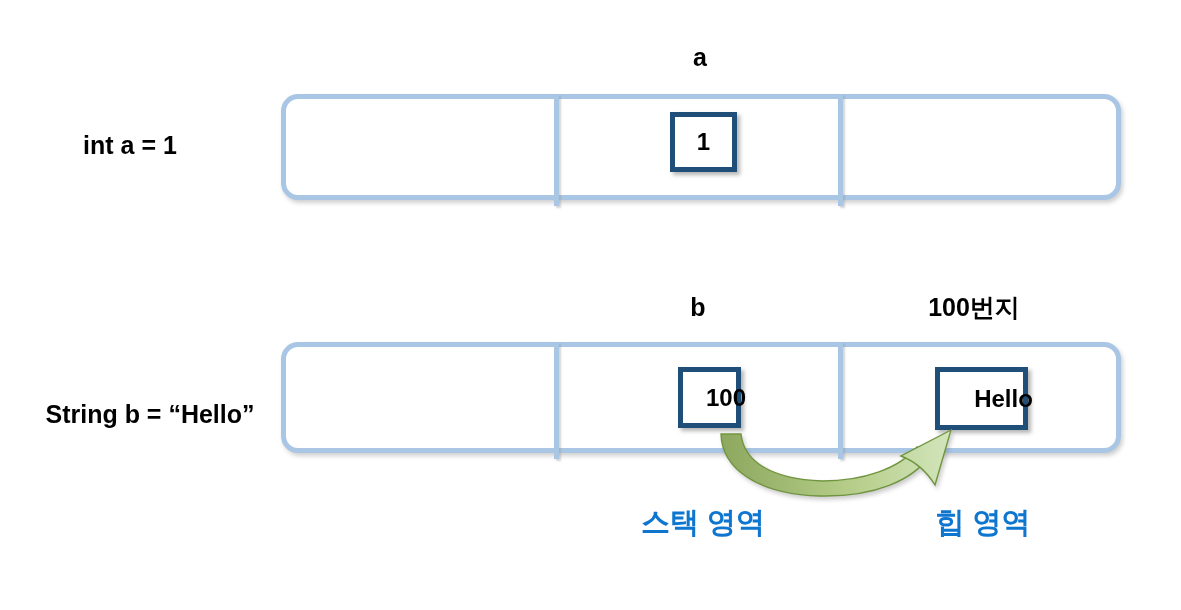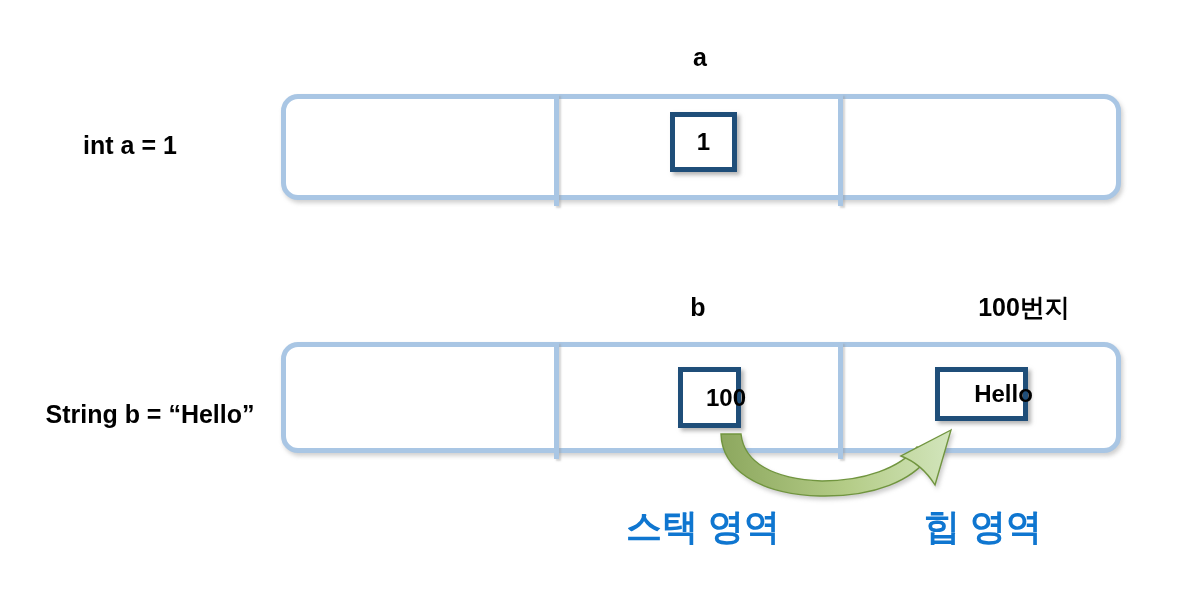--- a/index.html
+++ b/index.html
@@ -24,34 +24,34 @@
   .div-a{left:554px;} .div-b{left:838px;}
   
   .valbox{
     position:absolute;box-sizing:border-box;border:5px solid var(--box_border);
     background:#fff;display:flex;align-items:center;justify-content:center;
     font-weight:bold;font-size:24px;color:var(--text);
     box-shadow:3px 3px 4px rgba(120,120,120,.55);
   }
   .box-1{left:670px;top:112px;width:67px;height:60px;}
   .box-100{left:678px;top:367px;width:63px;height:61px;padding-left:33px;}
-  .box-hello{left:935px;top:367px;width:93px;height:54px;padding-left:44px;}
+  .box-hello{left:935px;top:367px;width:93px;height:63px;padding-left:44px;}
   
   .lbl{
     position:absolute;color:var(--text);font-weight:bold;font-size:25px;
     text-align:center;white-space:nowrap;line-height:1.2;
   }
   .lbl-code1{left:30px;width:200px;top:130px;}
   .lbl-code2{left:30px;width:240px;top:399px;}
   .lbl-a{left:600px;width:200px;top:42px;}
   .lbl-b{left:598px;width:200px;top:292px;}
-  .lbl-addr{left:924px;width:200px;top:292px;}
+  .lbl-addr{left:874px;width:200px;top:292px;}
   .legend{
     position:absolute;top:503px;width:200px;text-align:center;white-space:nowrap;
-    font-weight:bold;font-size:36px;color:var(--label_blue);
+    font-weight:bold;font-size:29px;color:var(--label_blue);
   }
   .legend-stack{left:603px;}
   .legend-heap{left:883px;text-align:center;}
   
   svg.arrow-layer{
     position:absolute;left:0;top:0;width:1181px;height:610px;pointer-events:none;
     filter:drop-shadow(2px 3px 2px rgba(110,110,110,.35));
   }
   .arrow-shape{stroke:var(--arrow_outline);stroke-width:1.4;fill:url(#arrowGrad);}
   .gstop1{stop-color:var(--arrow_dark);}

